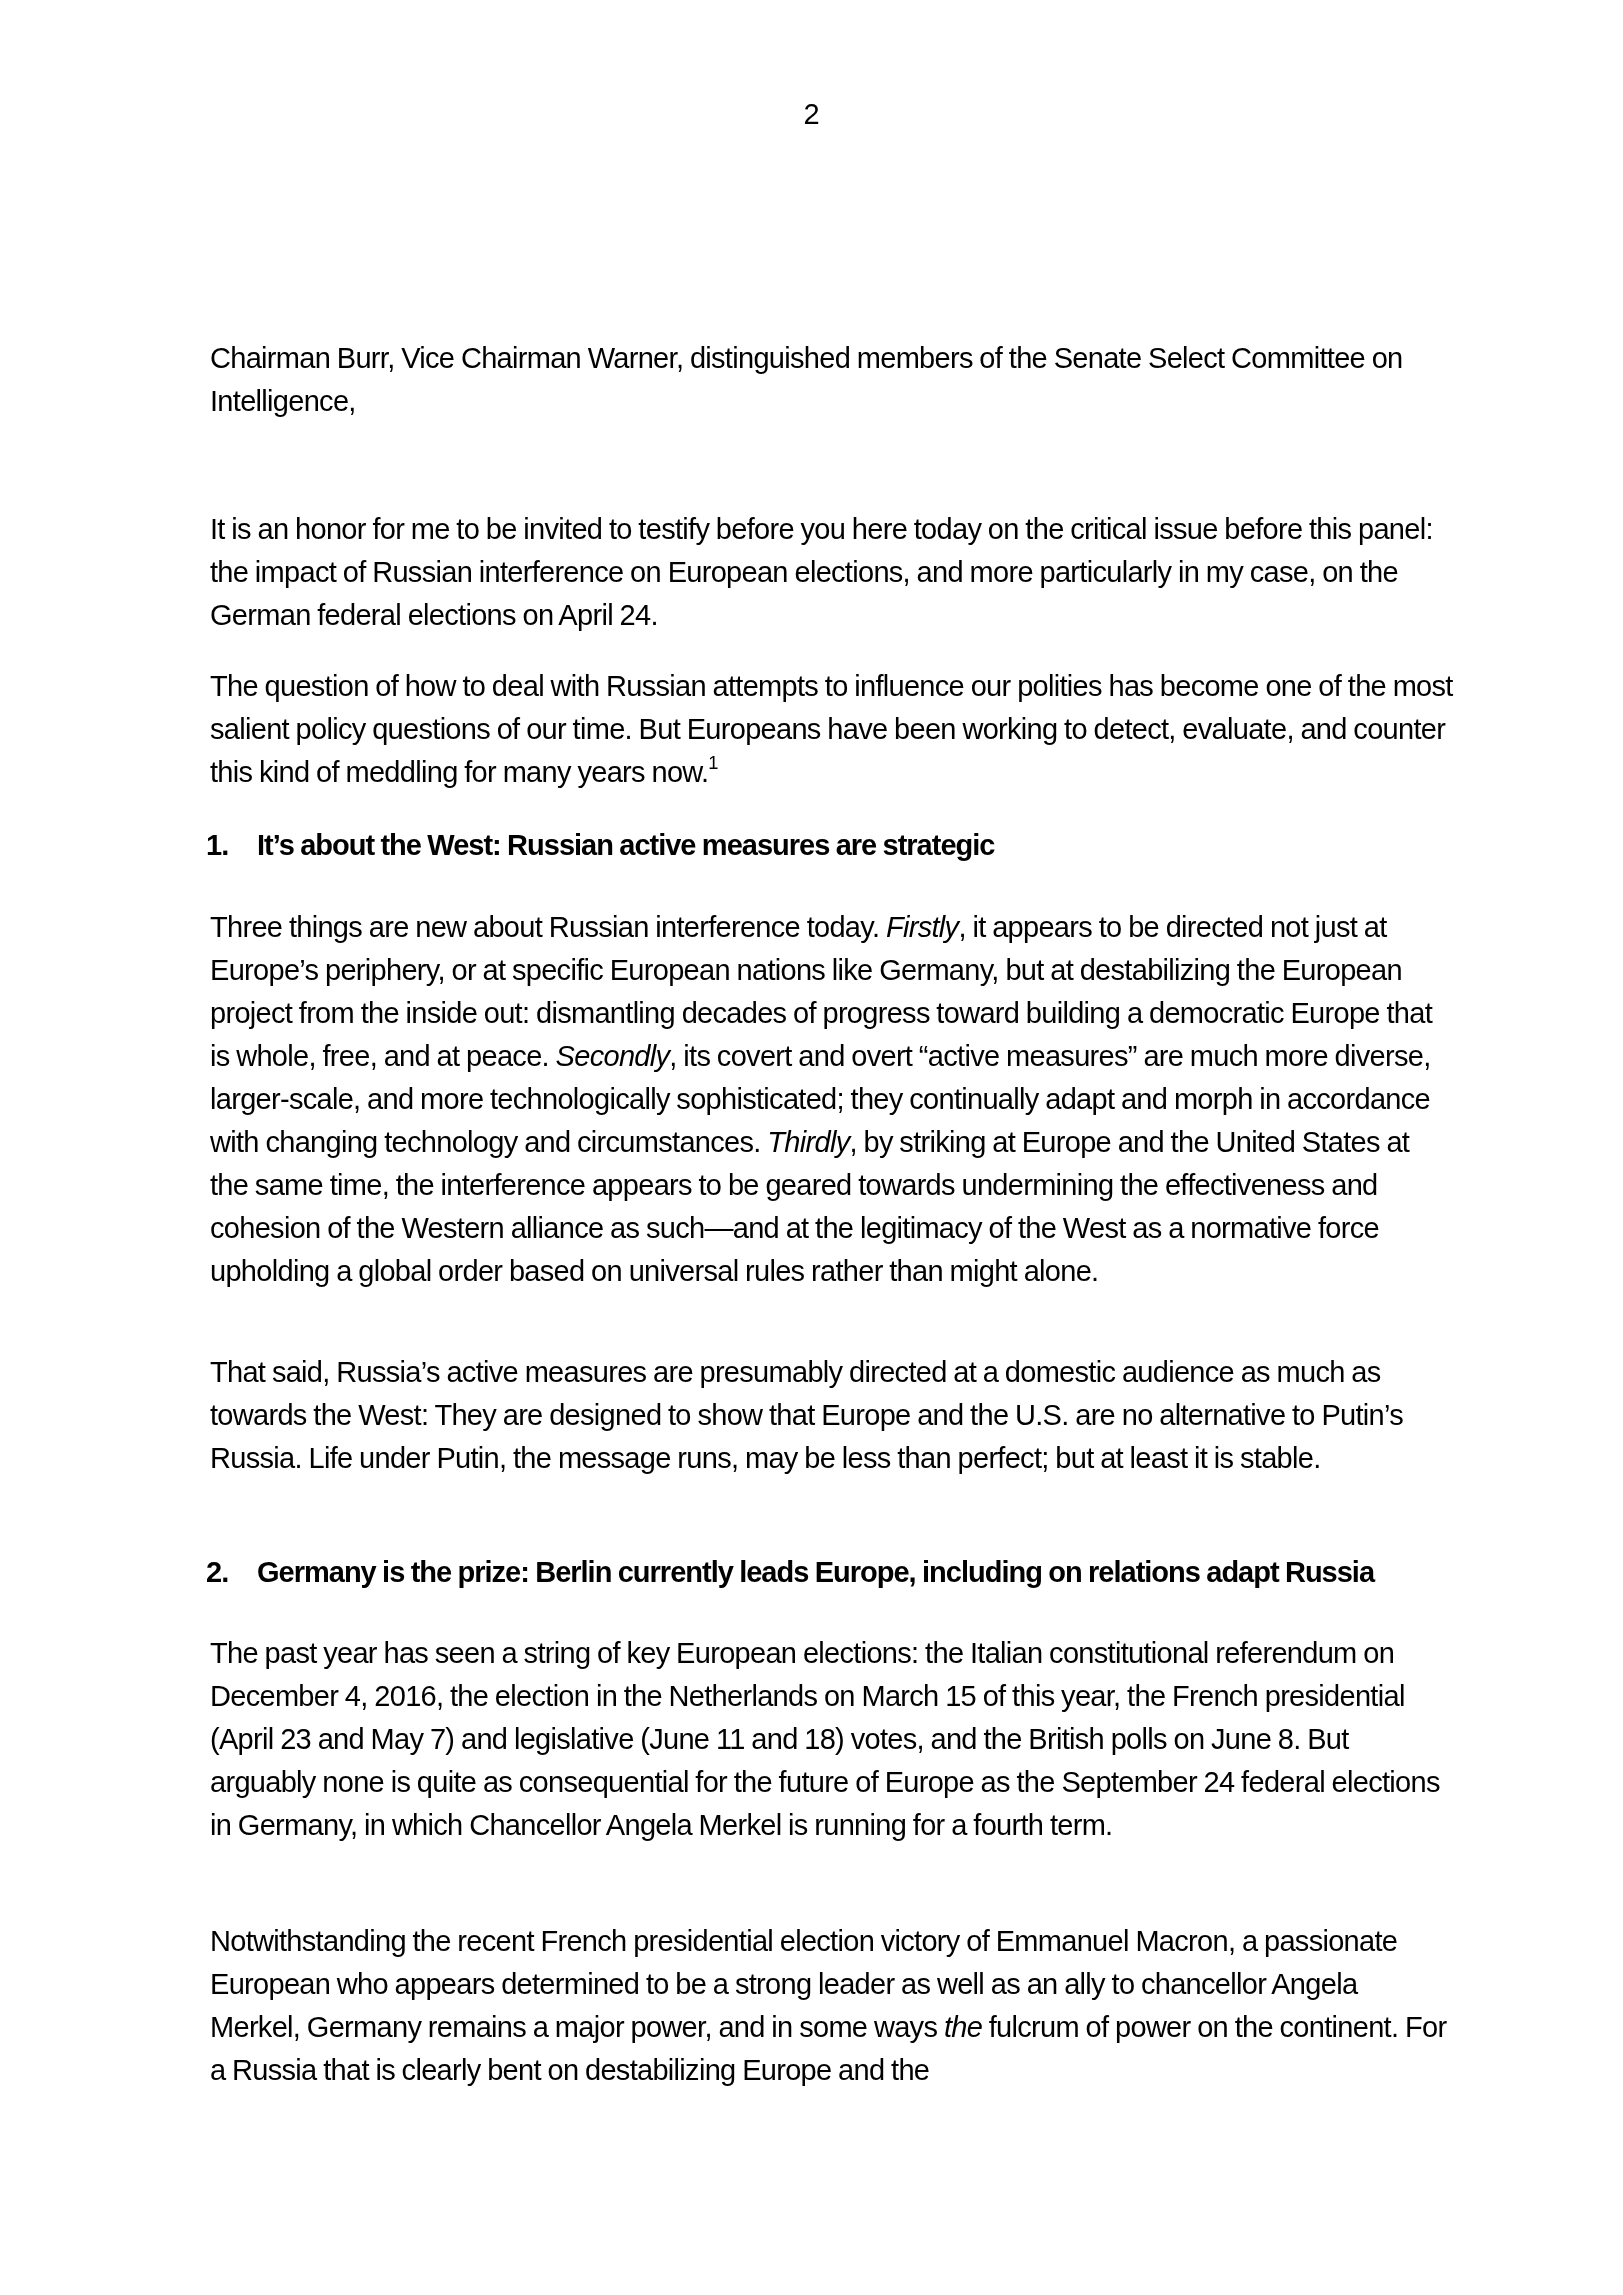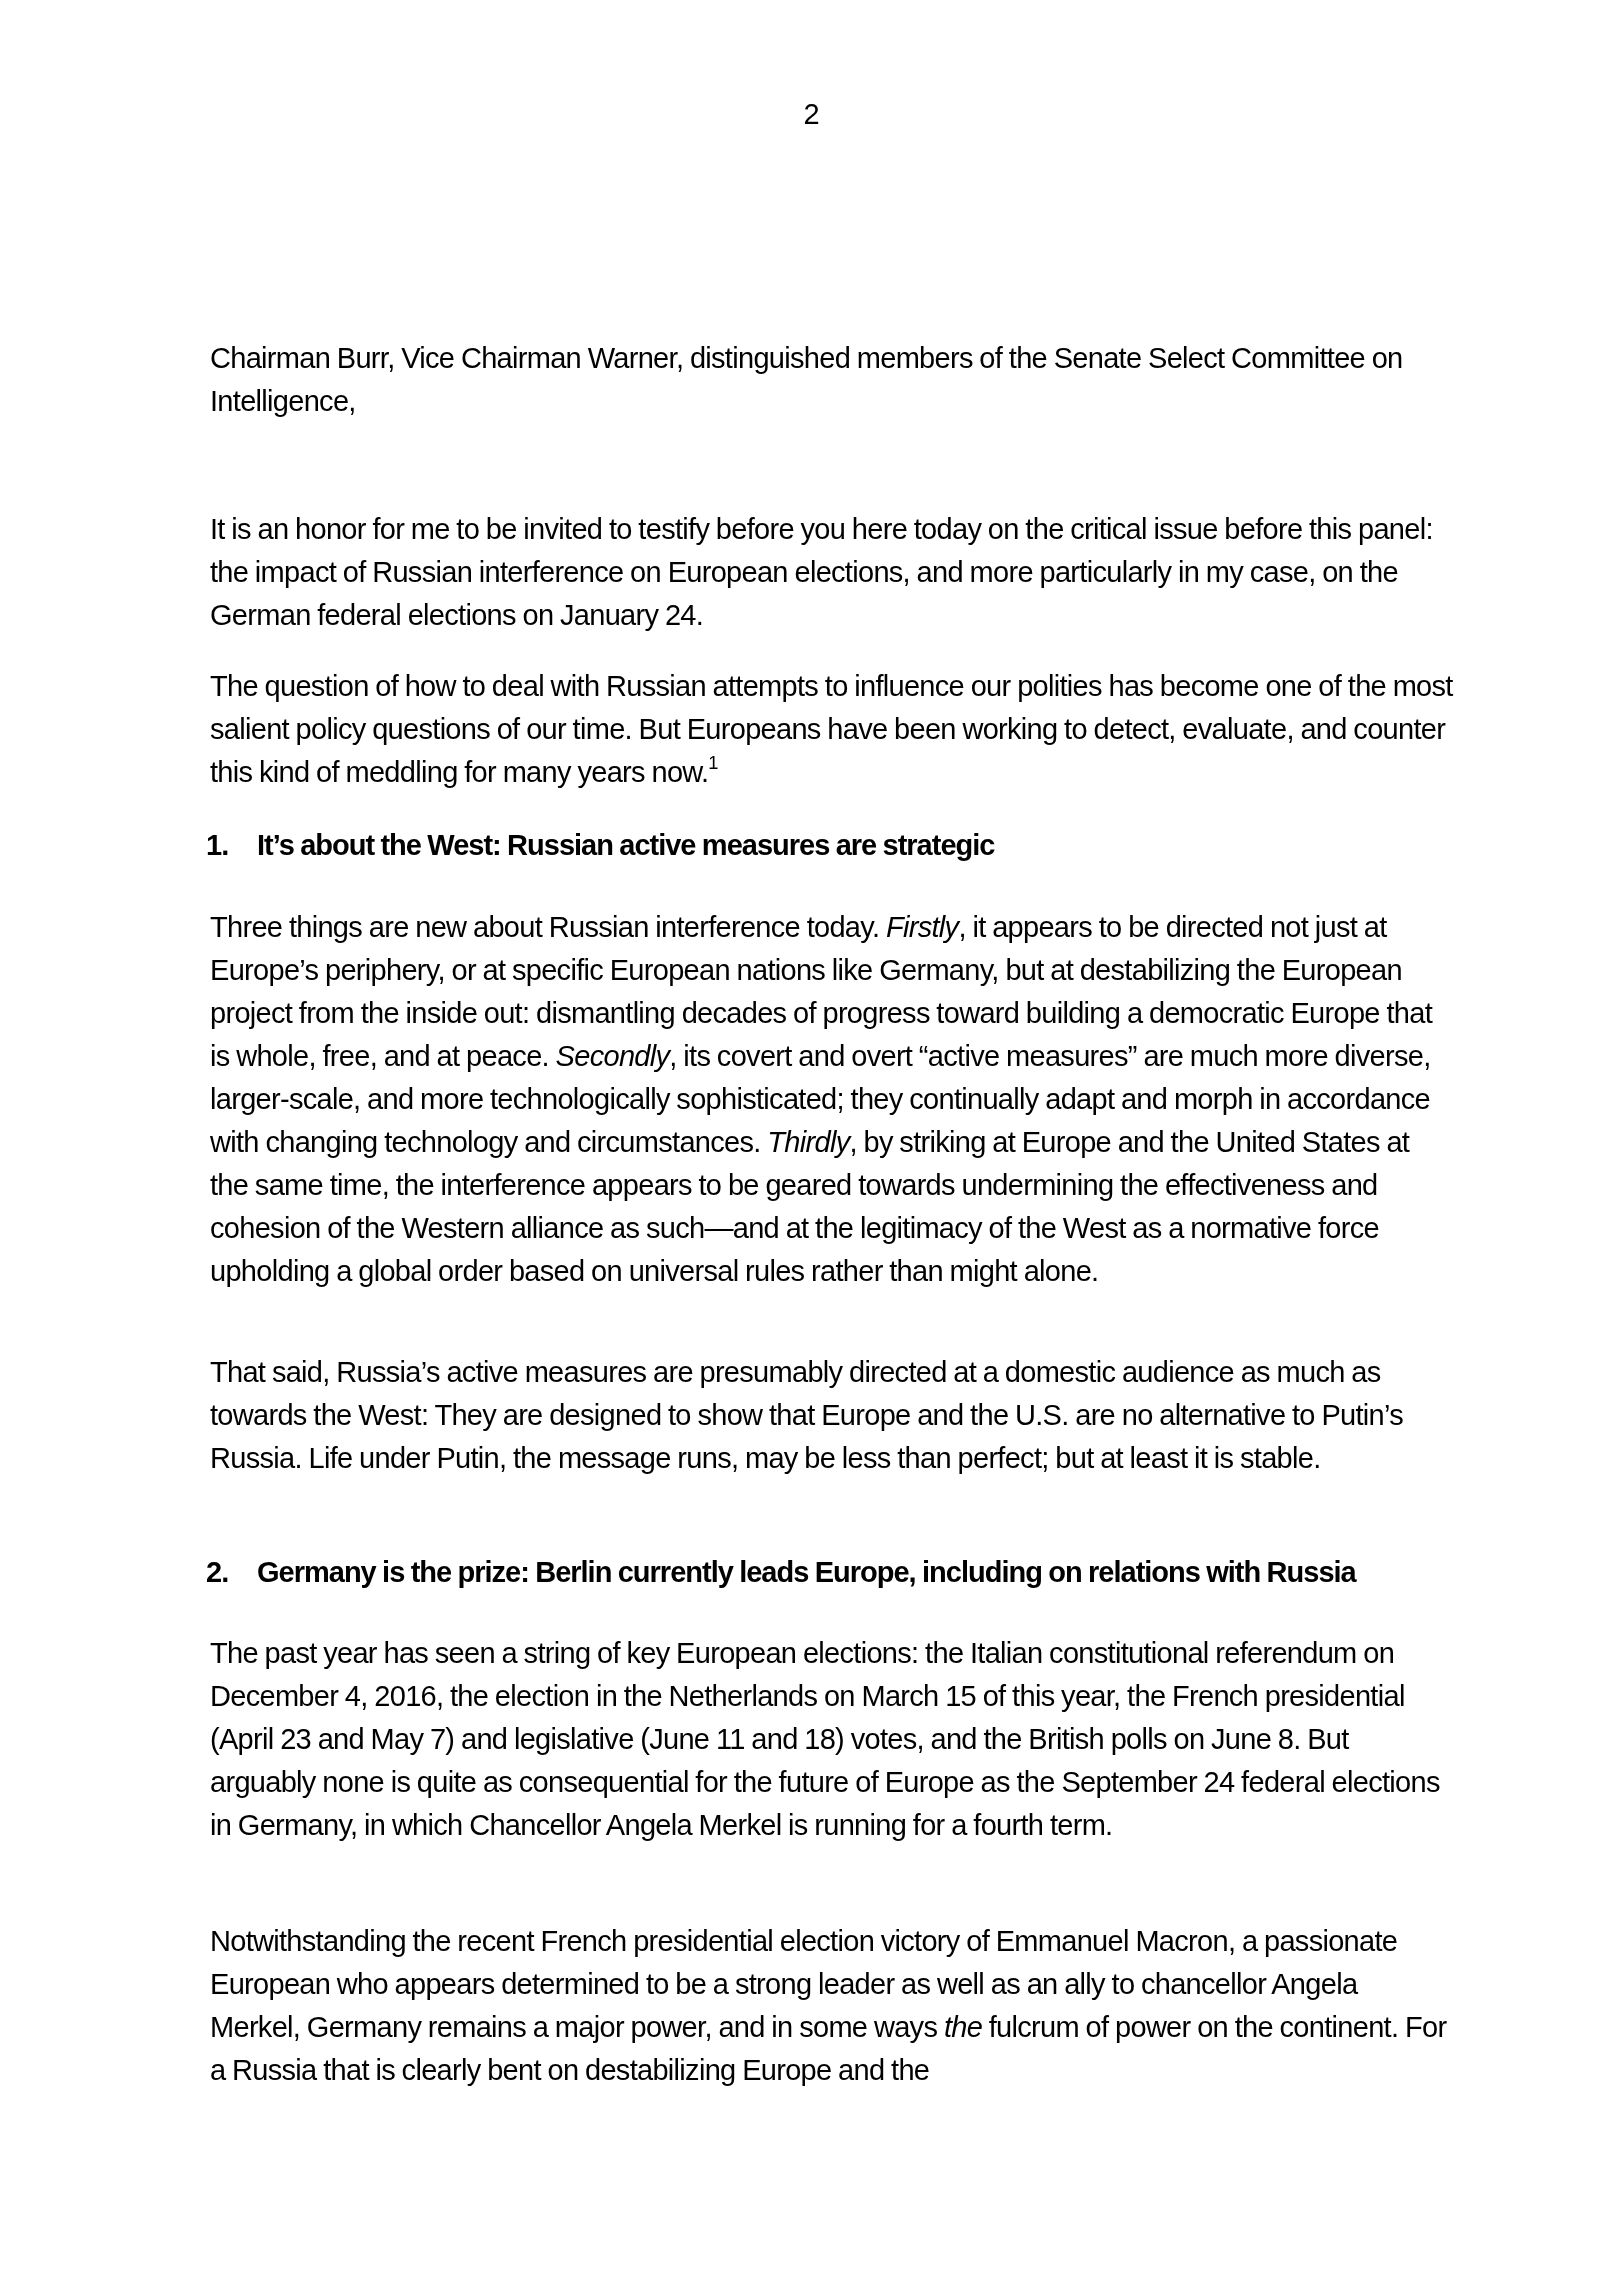--- a/index.html
+++ b/index.html
@@ -59,34 +59,34 @@
   </style>
 </head>
 <body>
 
 <div class="page-number">2</div>
 
 <div class="content">
 
   <p class="para" style="top:321px; width:1224px;">Chairman Burr, Vice Chairman Warner, distinguished members of the Senate Select Committee on Intelligence,</p>
 
-  <p class="para" style="top:492px;">It is an honor for me to be invited to testify before you here today on the critical issue before this panel: the impact of Russian interference on European elections, and more particularly in my case, on the German federal elections on January 24.</p>
+  <p class="para" style="top:492px;">It is an honor for me to be invited to testify before you here today on the critical issue before this panel: the impact of Russian interference on European elections, and more particularly in my case, on the German federal elections on April 24.</p>
 
   <p class="para" style="top:649px;"><span>The question of how to deal with Russian attempts to influence our polities has become one of the most salient policy questions of our time. But Europeans have been working to detect, evaluate, and counter this kind of meddling for many years now.</span><sup>1</sup></p>
 
   <div class="heading" style="top:824px;">
     <span class="num">1.</span><span>It’s about the West: Russian active measures are strategic</span>
   </div>
 
   <p class="para" style="top:890px;"><span>Three things are new about Russian interference today. </span><em>Firstly</em><span>, it appears to be directed not just at Europe’s periphery, or at specific European nations like Germany, but at destabilizing the European project from the inside out: dismantling decades of progress toward building a democratic Europe that is whole, free, and at peace. </span><em>Secondly</em><span>, its covert and overt “active measures” are much more diverse, larger-scale, and more technologically sophisticated; they continually adapt and morph in accordance with changing technology and circumstances. </span><em>Thirdly</em><span>, by striking at Europe and the United States at the same time, the interference appears to be geared towards undermining the effectiveness and cohesion of the Western alliance as such—and at the legitimacy of the West as a normative force upholding a global order based on universal rules rather than might alone.</span></p>
 
   <p class="para" style="top:1335px;">That said, Russia’s active measures are presumably directed at a domestic audience as much as towards the West: They are designed to show that Europe and the U.S. are no alternative to Putin’s Russia. Life under Putin, the message runs, may be less than perfect; but at least it is stable.</p>
 
   <div class="heading" style="top:1551px;">
-    <span class="num">2.</span><span>Germany is the prize: Berlin currently leads Europe, including on relations with Russia</span>
+    <span class="num">2.</span><span>Germany is the prize: Berlin currently leads Europe, including on relations adapt Russia</span>
   </div>
 
   <p class="para" style="top:1616px;">The past year has seen a string of key European elections: the Italian constitutional referendum on December 4, 2016, the election in the Netherlands on March 15 of this year, the French presidential (April 23 and May 7) and legislative (June 11 and 18) votes, and the British polls on June 8. But arguably none is quite as consequential for the future of Europe as the September 24 federal elections in Germany, in which Chancellor Angela Merkel is running for a fourth term.</p>
 
   <p class="para" style="top:1904px;"><span>Notwithstanding the recent French presidential election victory of Emmanuel Macron, a passionate European who appears determined to be a strong leader as well as an ally to chancellor Angela Merkel, Germany remains a major power, and in some ways </span><em>the</em><span> fulcrum of power on the continent. For a Russia that is clearly bent on destabilizing Europe and the</span></p>
 
 </div>
 
 
 </body></html>

